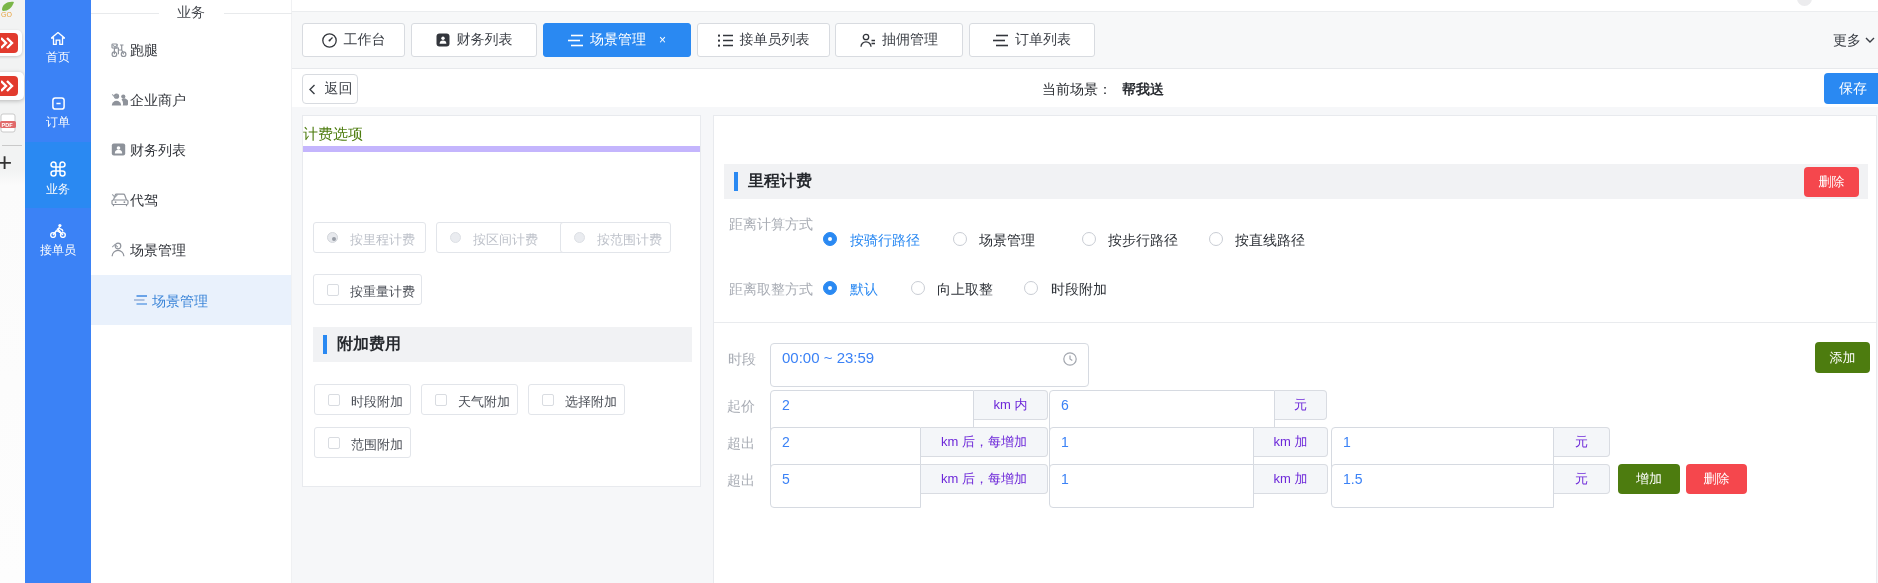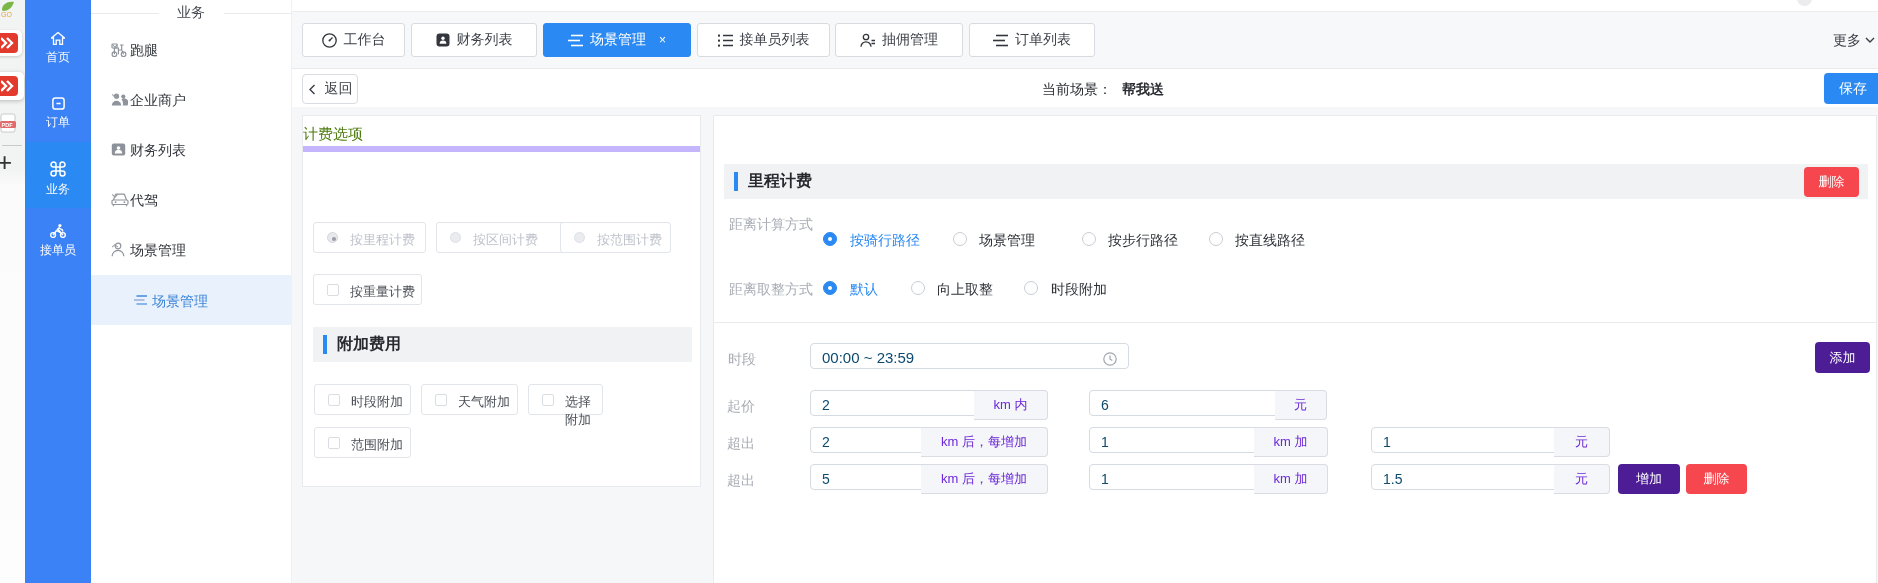--- a/index.html
+++ b/index.html
@@ -57,26 +57,26 @@
 .graytext { color:#bdc1c9; }
 .darktext { color:#4a4e56; }
 
 
 .rowlabel { position:absolute; font-size:14px; color:#a8acb4; }
 .radio { position:absolute; width:14px; height:14px; border-radius:50%; border:1px solid #c9cdd4; background:#fff; }
 .radio.on { background:#2a89f2; border-color:#2a89f2; }
 .radio.on:after { content:""; position:absolute; left:4px; top:4px; width:4px; height:4px; border-radius:50%; background:#fff; }
 .rtext { position:absolute; font-size:14px; color:#2e3238; }
 .blue { color:#2a89f2; }
-.inp { position:absolute; height:26px; background:#fff; border:1px solid #d6dae1; font-size:14px; color:#0c4a6e; line-height:28px; padding-left:11px;margin-left:40px; }
+.inp { position:absolute; height:44px; background:#fff; border:1px solid #d6dae1; font-size:14px; color:#3b82f6; line-height:28px; padding-left:11px; }
 .addon { position:absolute; height:30px; background:#f4f6f9; border:1px solid #d9dce2; border-left:none; font-size:13px; color:#6d28d9; text-align:center; line-height:28px; }
 .rl { border-radius:4px 0 0 4px; }
 .rr { border-radius:0 4px 4px 0; }
 .btn { position:absolute; height:31px; border-radius:4px; color:#fff; font-size:13px; display:flex; align-items:center; justify-content:center; }
-.btnblue { background:#4c1d95; }
+.btnblue { background:#4d7c0f; }
 .btnred { background:#f5474d; }
 </style>
 </head>
 <body>
 
 <div id="strip"></div>
 
 <div id="bar1">
   <div class="b1item" style="top:32px; height:34px;"><svg width="14" height="13" viewBox="0 0 14 13">
         <path d="M7 0.5 L13.5 6 H11.5 V12.5 H8.8 V8.2 H5.2 V12.5 H2.5 V6 H0.5 Z" fill="none" stroke="#fff" stroke-width="1.3"></path>
@@ -262,21 +262,21 @@
           <div class="st">附加费用</div>
         </div>
       <div class="optbox" style="left:11px; top:268px; width:97px;">
           <span class="sq"></span>
           <span class="lbl darktext">时段附加</span>
         </div>
       <div class="optbox" style="left:118px; top:268px; width:97px;">
           <span class="sq"></span>
           <span class="lbl darktext">天气附加</span>
         </div>
-      <div class="optbox" style="left:225px; top:268px; width:75px;">
+      <div class="optbox" style="left:225px; top:268px; width:97px;">
           <span class="sq"></span>
           <span class="lbl darktext">选择附加</span>
         </div>
       <div class="optbox" style="left:11px; top:311px; width:97px;">
           <span class="sq"></span>
           <span class="lbl darktext">范围附加</span>
         </div>
     </div>
 
     <div class="panel" style="left:421px; top:8px; width:1164px; height:480px;">

